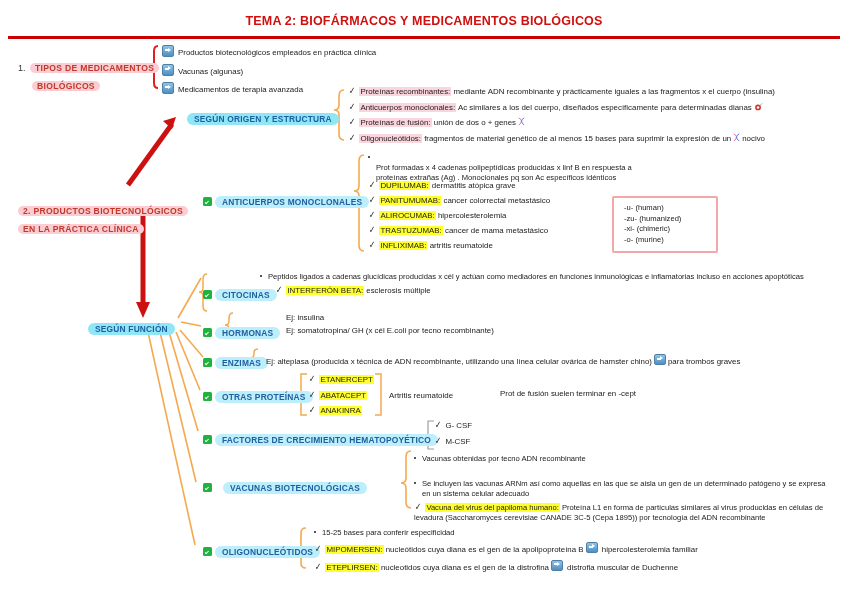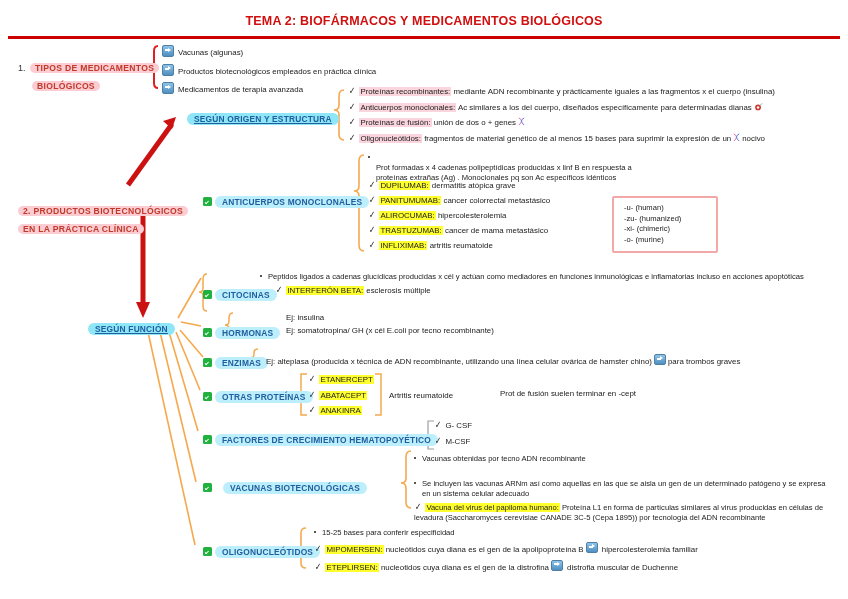--- a/index.html
+++ b/index.html
@@ -3,21 +3,21 @@
 <meta charset="utf-8">
 <style>
   html,body{margin:0;padding:0;background:#ffffff;}
   body{width:848px;height:599px;position:relative;overflow:hidden;
        font-family:"Liberation Sans","DejaVu Sans",sans-serif;color:#1a1a1a;}
   .abs{position:absolute;}
   .title{left:0;top:14px;width:848px;text-align:center;color:#d10f0f;
          font-weight:bold;font-size:12.5px;letter-spacing:.2px;}
   .rule{left:8px;top:36px;width:832px;height:3px;background:#cc0000;}
   .hl-pink{background:#fbcdd2;border-radius:7px;padding:0 5px;}
-  .hl-cyan{background:#8fe6f7;border-radius:8px;padding:1px 7px;text-decoration:underline;}
+  .hl-cyan{background:#8fe6f7;border-radius:8px;padding:1px 7px;}
   .hl-cyanl{background:#bdeefb;border-radius:8px;padding:1px 7px;}
   .hl-yellow{background:#ffff2e;padding:0 1px;}
   .hl-pinktext{background:#fbd5de;padding:0 1px;}
   .sec-num{font-size:9px;color:#333;}
   .lbl-red{color:#c0392b;font-weight:bold;font-size:8.6px;letter-spacing:.3px;}
   .lbl-blue{color:#1f5fa0;font-weight:bold;font-size:8.4px;letter-spacing:.2px;}
   .body-txt{font-size:7.9px;line-height:10.5px;color:#1a1a1a;}
   .body-txt2{font-size:7.6px;line-height:10px;color:#1a1a1a;}
   .chk{display:inline-block;width:9px;height:9px;background:#21b13f;
        border-radius:1.5px;position:relative;vertical-align:-1px;margin-right:3px;}
@@ -104,24 +104,24 @@
 </svg>
 
 <div class="abs" style="left:18px;top:57px;width:145px;">
   <span class="sec-num">1.</span>
   <span class="lbl-red hl-pink">TIPOS DE MEDICAMENTOS</span><br>
   <span class="lbl-red hl-pink" style="margin-left:14px;display:inline-block;margin-top:2px;">BIOLÓGICOS</span>
 </div>
 
 <div class="abs" style="left:162px;top:45px;width:320px;">
   <div class="body-txt" style="margin-bottom:5px;">
+    <span class="bluearrow"></span><span>Productos biotecnológicos empleados en práctica clínica</span>
+  </div>
+  <div class="body-txt" style="margin-bottom:5px;">
     <span class="bluearrow"></span><span>Vacunas (algunas)</span>
-  </div>
-  <div class="body-txt" style="margin-bottom:5px;">
-    <span class="bluearrow"></span><span>Productos biotecnológicos empleados en práctica clínica</span>
   </div>
   <div class="body-txt">
     <span class="bluearrow"></span><span>Medicamentos de terapia avanzada</span>
   </div>
 </div>
 
 <div class="abs" style="left:18px;top:200px;width:180px;">
   <span class="lbl-red hl-pink"><span>2.</span> <span>PRODUCTOS  BIOTECNOLÓGICOS</span></span><br>
   <span class="lbl-red hl-pink" style="display:inline-block;margin-top:2px;">EN LA PRÁCTICA CLÍNICA</span>
 </div>

